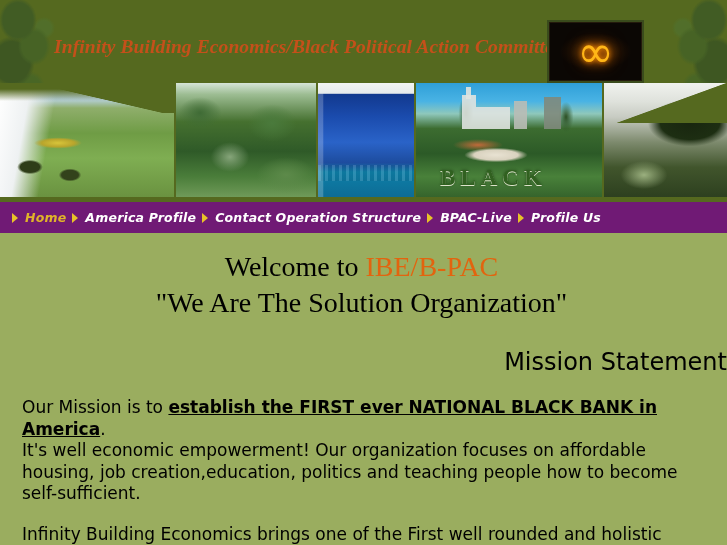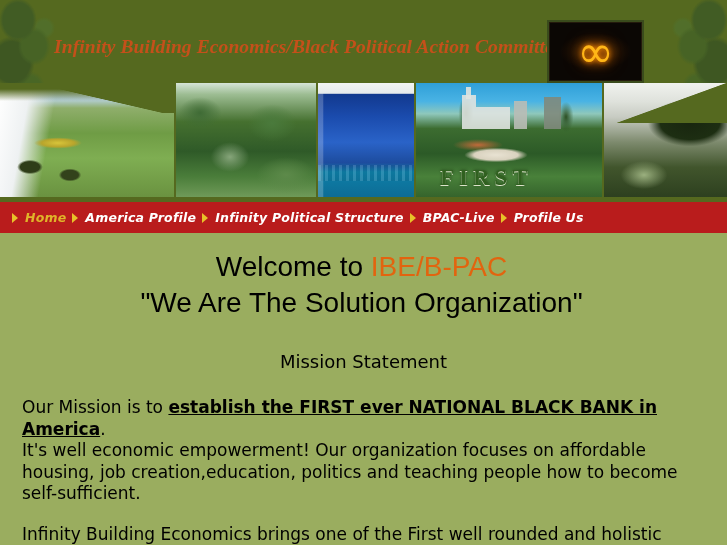--- a/index.html
+++ b/index.html
@@ -186,21 +186,21 @@
     background: linear-gradient(160deg, rgba(85,105,31,0) 52%, #55691f 53%);
   }
 
   
   .navbar {
     position: absolute;
     left: 0;
     top: 202px;
     width: 727px;
     height: 31px;
-    background: #b91c1c;
+    background: #701a75;
     display: flex;
     align-items: center;
     padding-left: 6px;
     box-sizing: border-box;
   }
   .nav-item {
     display: flex;
     align-items: center;
     white-space: nowrap;
     cursor: pointer;
@@ -229,35 +229,35 @@
     left: 0;
     top: 233px;
     width: 727px;
     background: #9aad5f;
     padding: 0;
   }
   .welcome {
     margin: 0;
     padding: 16px 4px 0 0;
     text-align: center;
-    font-family: Liberation Sans, sans-serif;
+    font-family: Liberation Serif, serif;
     font-weight: normal;
     font-size: 28px;
     line-height: 36px;
     color: #000000;
   }
   .welcome .accent { color: #e2640f; }
 
   .section-title {
     margin: 0;
     padding: 28px 0 0 0;
-    text-align: center;
+    text-align: right;
     font-family: "DejaVu Sans", sans-serif;
     font-weight: normal;
-    font-size: 18px;
+    font-size: 24px;
     line-height: 26px;
     color: #000000;
   }
 
   .body-block {
     padding: 22px 22px 0 22px;
     font-family: "DejaVu Sans", sans-serif;
     font-size: 17px;
     line-height: 21.5px;
     color: #000000;
@@ -295,21 +295,21 @@
       <div class="shot shot3">
         <div class="shot-inner"></div>
       </div>
       <div class="shot shot4">
         <div class="shot-inner"></div>
         <div class="bldg" style="left:46px;top:12px;width:14px;height:34px;"></div>
         <div class="bldg" style="left:50px;top:4px;width:5px;height:12px;"></div>
         <div class="bldg" style="left:60px;top:24px;width:34px;height:22px;"></div>
         <div class="bldg" style="left:98px;top:18px;width:13px;height:28px;background:#b9bdb6;"></div>
         <div class="bldg" style="left:128px;top:14px;width:17px;height:32px;background:#7f8a7c;"></div>
-        <div class="word">FIRST</div>
+        <div class="word">BLACK</div>
       </div>
       <div class="shot shot5">
         <div class="shot-inner"></div>
       </div>
     </div>
 
   </div>
 
   <div class="navbar">
 
@@ -318,21 +318,21 @@
       <span class="nav-label">Home</span>
     </div>
 
     <div class="nav-item">
       <span class="nav-arrow"></span>
       <span class="nav-label">America Profile</span>
     </div>
 
     <div class="nav-item">
       <span class="nav-arrow"></span>
-      <span class="nav-label">Infinity Political Structure</span>
+      <span class="nav-label">Contact Operation Structure</span>
     </div>
 
     <div class="nav-item">
       <span class="nav-arrow"></span>
       <span class="nav-label">BPAC-Live</span>
     </div>
 
     <div class="nav-item">
       <span class="nav-arrow"></span>
       <span class="nav-label">Profile Us</span>

